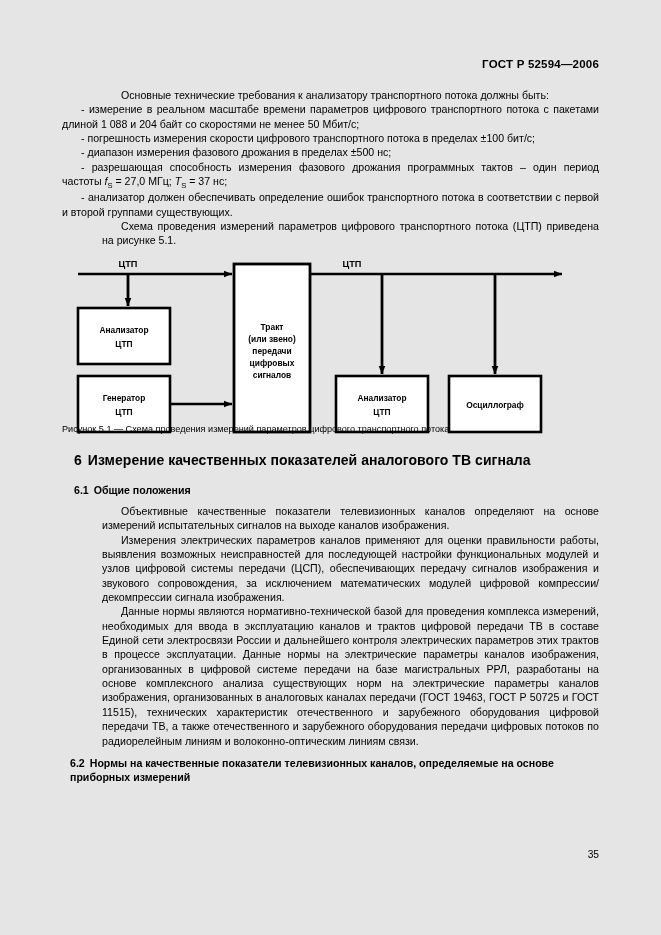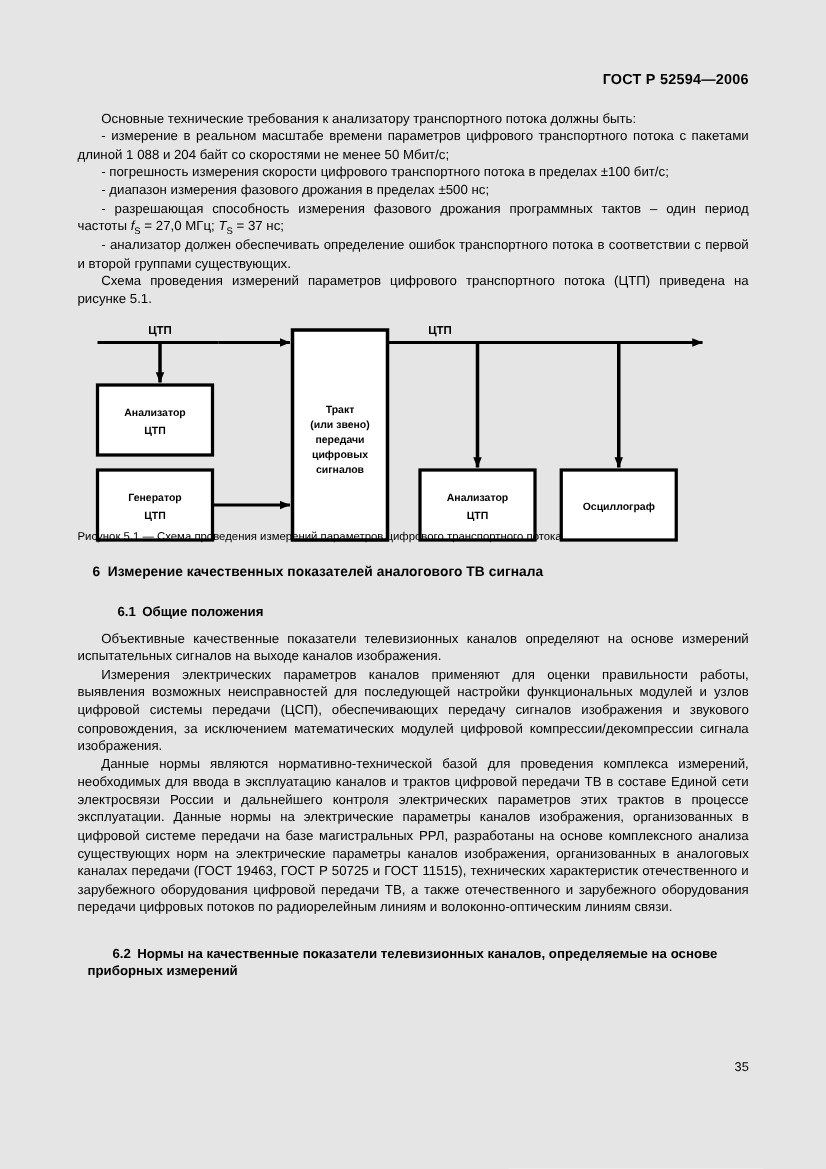--- a/index.html
+++ b/index.html
@@ -45,21 +45,21 @@
   }
 
   p.body {
     margin: 0;
     font-size: 10.6px;
     line-height: 14.35px;
     text-align: justify;
     text-justify: inter-word;
     hyphens: none;
   }
-  p.body.indent { text-indent: 19px; }
+  p.body.indent { text-indent: 19px; margin-left: 40px; }
   p.body.dash   { text-indent: 19px; }
 
   sub {
     font-size: 7.6px;
     vertical-align: baseline;
     position: relative;
     top: 2.5px;
   }
   i.var { font-style: italic; }
 
@@ -81,33 +81,33 @@
     text-align: left;
     font-size: 9.1px;
     line-height: 13px;
   }
 
   
   .h1 {
     position: absolute;
     left: 74px;
     top: 452px;
-    font-size: 11px;
+    font-size: 14px;
     font-weight: bold;
     letter-spacing: 0.05px;
   }
   .h1 .num { margin-right: 6px; }
 
   .h2 {
     font-size: 10.6px;
     font-weight: bold;
     margin: 0;
     line-height: 14.4px;
   }
-  .h2 .num { margin-right: 5px; margin-left: 20px; }
+  .h2 .num { margin-right: 5px; }
 
   .sec61 {
     position: absolute;
     left: 74px;
     top: 483px;
   }
 
   .block-a {
     position: absolute;
     left: 62px;

